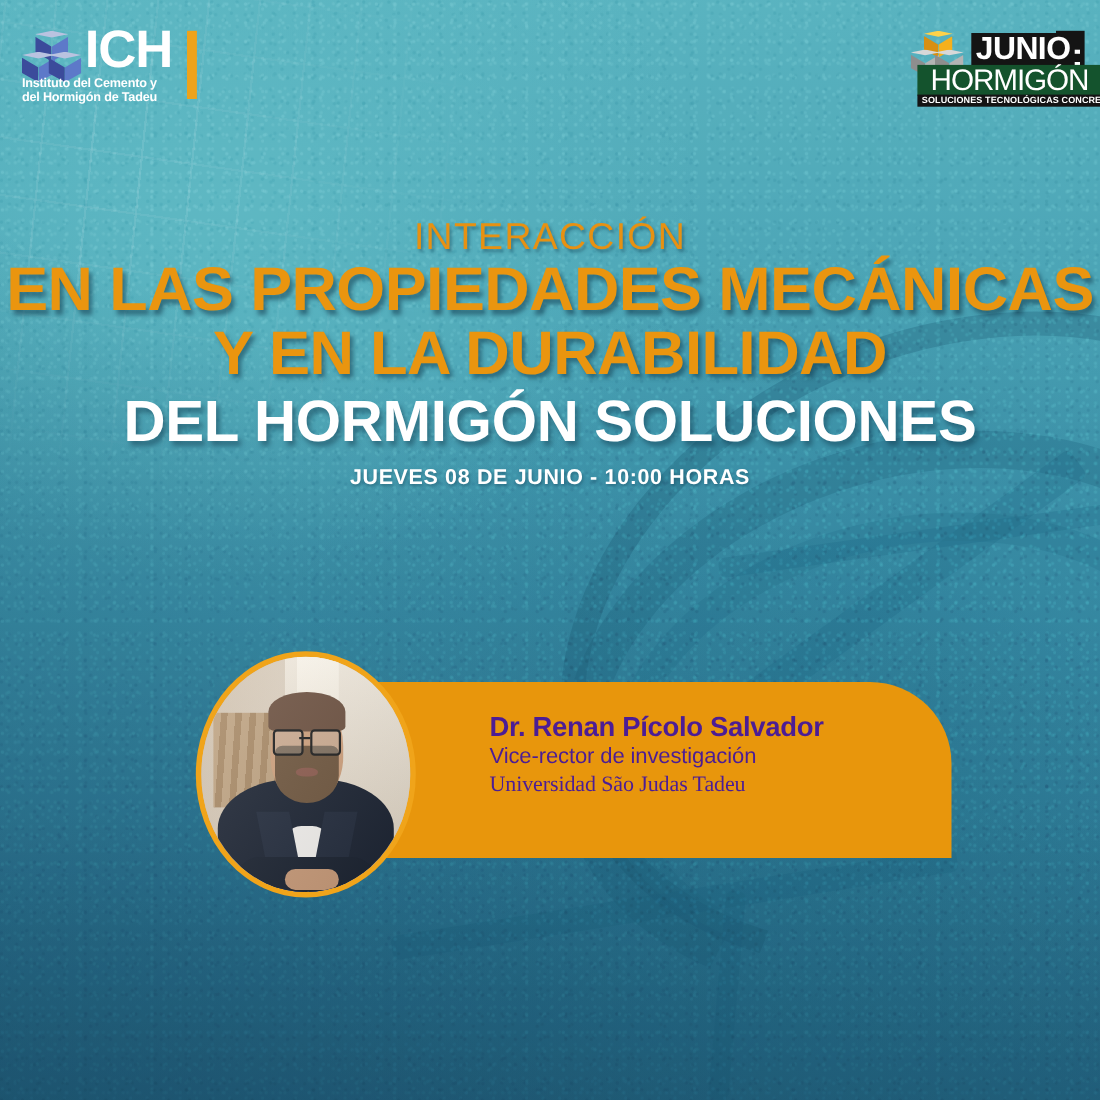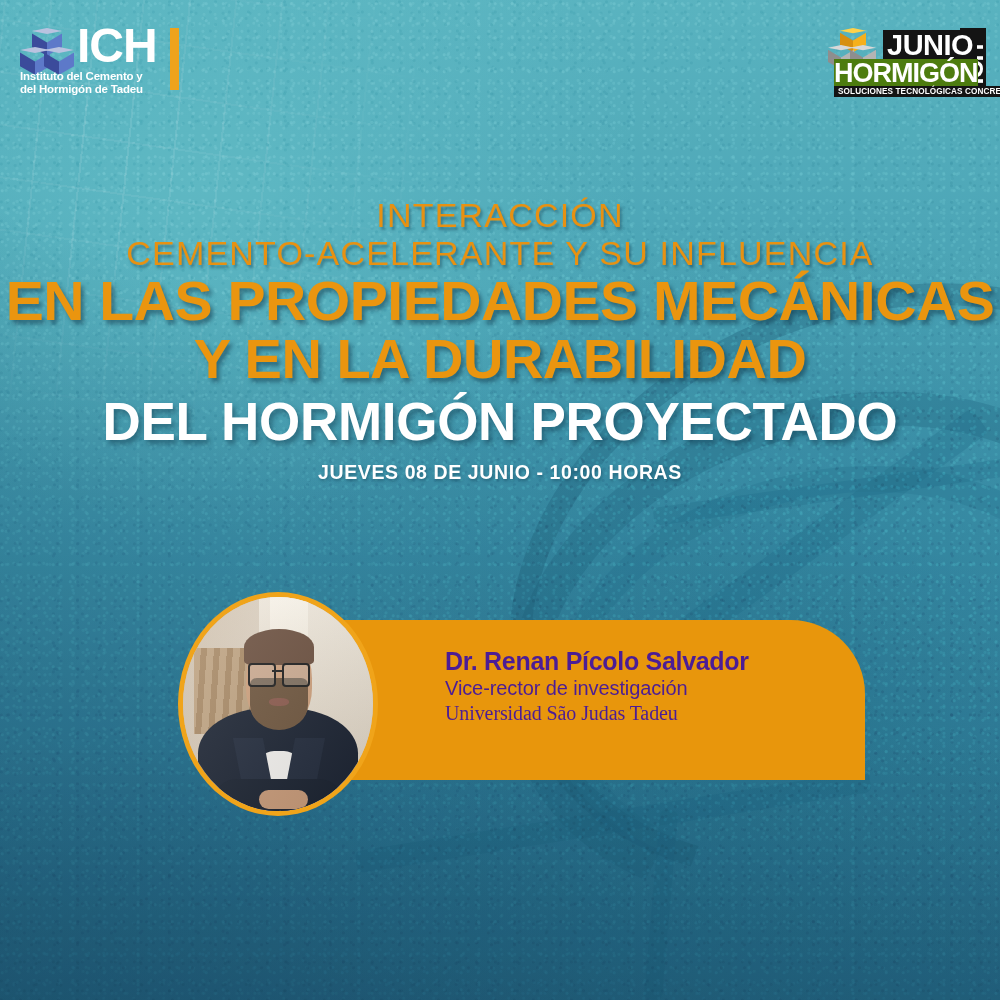--- a/index.html
+++ b/index.html
@@ -81,22 +81,22 @@
   .ecube .b{position:absolute;left:50%;top:17%;width:50%;height:70%;clip-path:polygon(0 40%,100% 0,100% 62%,0 100%);}
   #e-top{left:12px;top:0;width:26px;height:28px;}
   #e-top .t{background:#ffd24a}#e-top .a{background:#d78f12}#e-top .b{background:#f6b01c}
   #e-bl{left:0;top:17px;width:26px;height:28px;}
   #e-bl .t{background:#d8d8d8}#e-bl .a{background:#8e8e8e}#e-bl .b{background:#b4b4b4}
   #e-br{left:22px;top:17px;width:26px;height:28px;}
   #e-br .t{background:#d8d8d8}#e-br .a{background:#8e8e8e}#e-br .b{background:#b4b4b4}
   #expo-word{position:absolute;left:55px;top:4px;background:#141414;color:#fff;
     font-size:29px;font-weight:bold;line-height:30px;padding:0 4px;letter-spacing:-.5px;
     font-family:"Liberation Sans",sans-serif;}
-  #horm-word{position:absolute;left:6px;top:33px;background:#4d7c0f;color:#fff;
-    font-size:27px;font-weight:bold;line-height:28px;padding:0 0;letter-spacing:-1px;
+  #horm-word{position:absolute;left:6px;top:33px;background:#14532d;color:#fff;
+    font-size:27px;font-weight:normal;line-height:28px;padding:0 12px;letter-spacing:-1px;
     font-family:"Liberation Sans",sans-serif;}
   #expo-ich{position:absolute;right:0;top:2px;width:26px;height:62px;background:#141414;}
   #expo-ich span{position:absolute;left:-12px;top:22px;width:52px;color:#fff;font-weight:bold;
     font-size:25px;letter-spacing:-1px;transform:rotate(-90deg);text-align:center;}
   #expo-tag{position:absolute;left:6px;top:60px;background:#141414;color:#fff;font-weight:bold;
     font-size:8.2px;letter-spacing:.1px;padding:1px 4px;white-space:nowrap;}
 
   
   #title-block{position:absolute;left:0;top:196px;width:1000px;text-align:center;}
   .t-light{color:#e79112;font-size:34px;line-height:38px;letter-spacing:1.2px;font-weight:400;
@@ -209,24 +209,23 @@
     <div id="expo-ich">
       <span>ICH</span>
     </div>
     <div id="expo-word">JUNIO</div>
     <div id="horm-word">HORMIGÓN</div>
     <div id="expo-tag">SOLUCIONES TECNOLÓGICAS CONCRETAS</div>
   </div>
 
   <div id="title-block">
     <div class="t-light">INTERACCIÓN</div>
-    <div class="t-light">CEMENTO-ACELERANTE Y SU INFLUENCIA</div>
     <div class="t-bold" id="t3">EN LAS PROPIEDADES MECÁNICAS</div>
     <div class="t-bold" id="t4">Y EN LA DURABILIDAD</div>
-    <div id="t5">DEL HORMIGÓN PROYECTADO</div>
+    <div id="t5">DEL HORMIGÓN SOLUCIONES</div>
     <div id="t-date">JUEVES 08 DE JUNIO - 10:00 HORAS</div>
   </div>
 
   <div id="speaker-card">
     <div id="speaker-text">
       <div id="sp-name">Dr. Renan Pícolo Salvador</div>
       <div id="sp-role">Vice-rector de investigación</div>
       <div id="sp-org">Universidad São Judas Tadeu</div>
     </div>
   </div>

